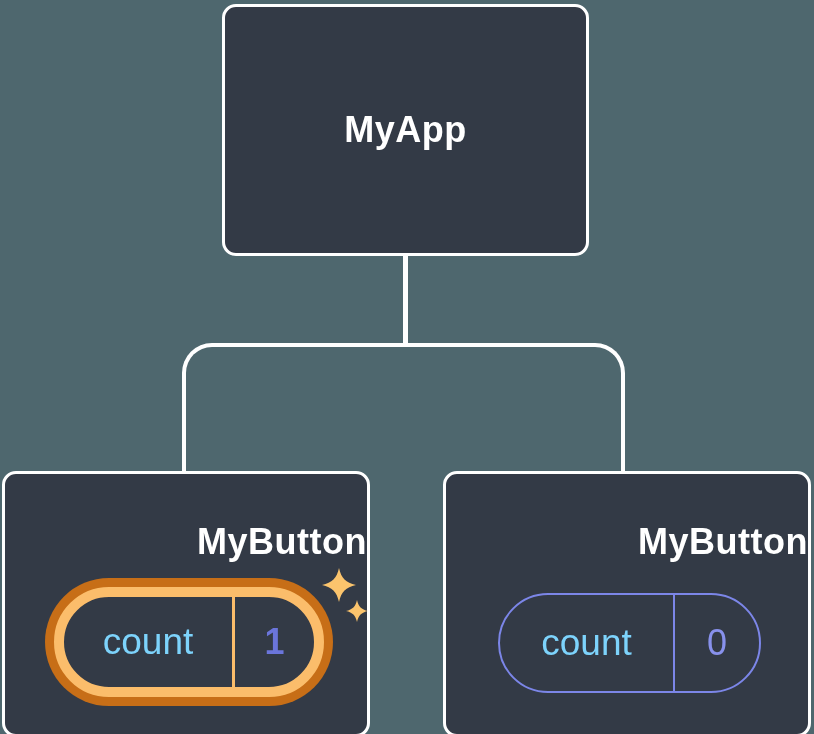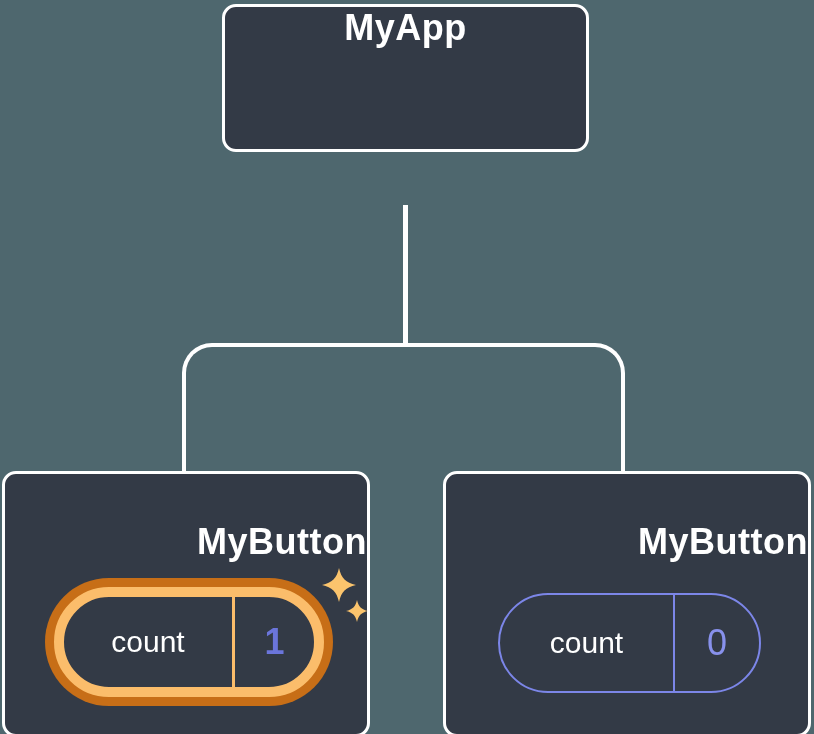--- a/index.html
+++ b/index.html
@@ -34,22 +34,22 @@
   
   .node {
     position: absolute;
     box-sizing: border-box;
     background: #333A46;
     border: 3px solid #FFFFFF;
     border-radius: 14px;
   }
   .node-app {
     left: 222px; top: 4px;
-    width: 367px; height: 148px;
-    display: flex; align-items: flex-start; justify-content: center;
+    width: 367px; height: 252px;
+    display: flex; align-items: center; justify-content: center;
   }
   .node-child {
     width: 368px; height: 266px;
     top: 471px;
   }
   .node-child-left  { left: 2px; }
   .node-child-right { left: 443px; }
 
   .node-title {
     color: #FFFFFF;
@@ -88,22 +88,22 @@
   .pill-seg {
     display: flex; align-items: center; justify-content: center;
   }
   .pill-label-seg-hl { width: 168px; }
   .pill-label-seg-pl { width: 173px; }
   .pill-value-seg { flex: 1; }
   .pill-divider-hl { width: 3px; background: #FBBD6B; }
   .pill-divider-pl { width: 2px; background: #7C86E8; }
 
   .pill-label {
-    color: #ffffff;
-    font-size: 30px;
+    color: #7dd3fc;
+    font-size: 37px;
   }
   .pill-value-bold {
     color: #6B75DB;
     font-size: 36px;
     font-weight: 700;
   }
   .pill-value-plain {
     color: #8891EC;
     font-size: 36px;
   }

